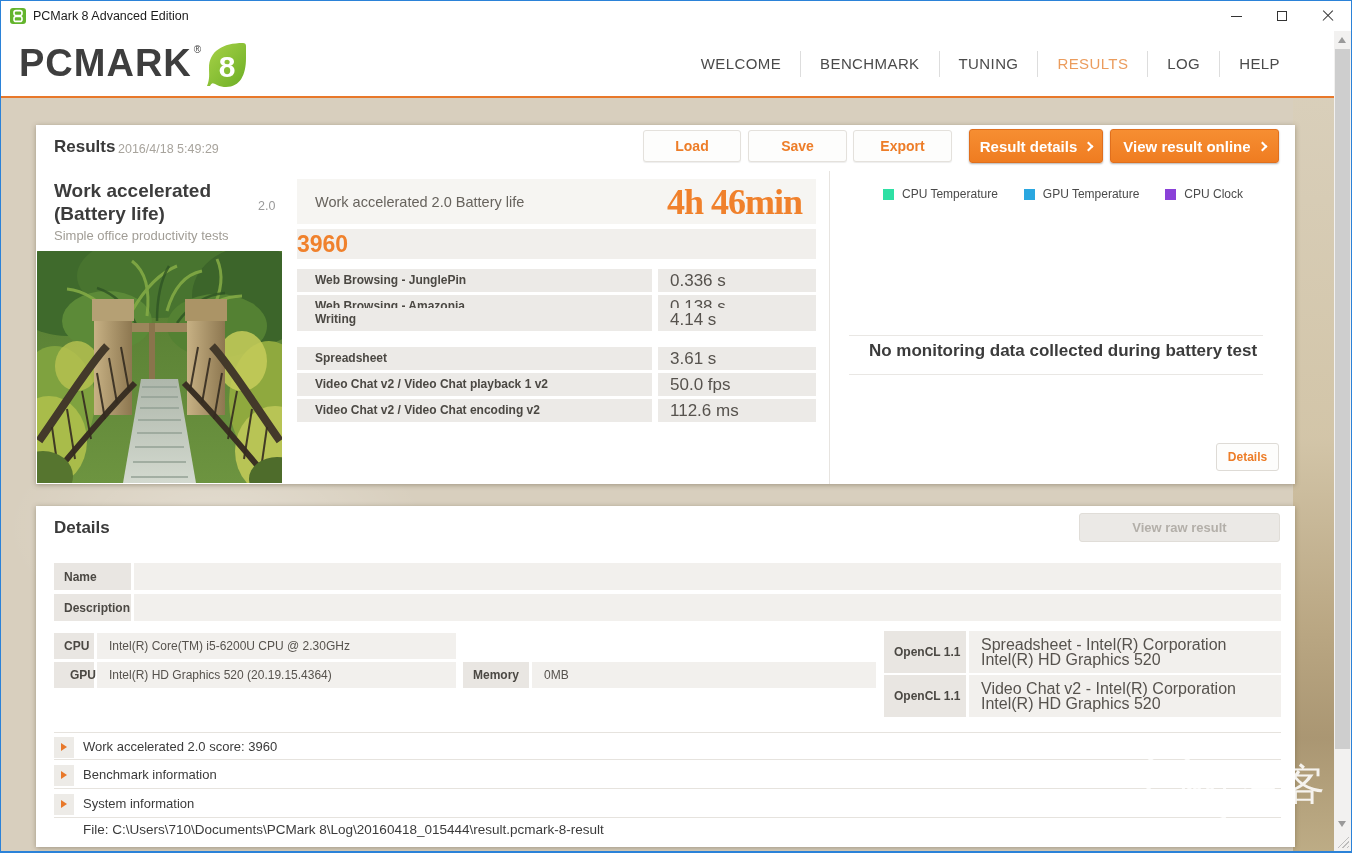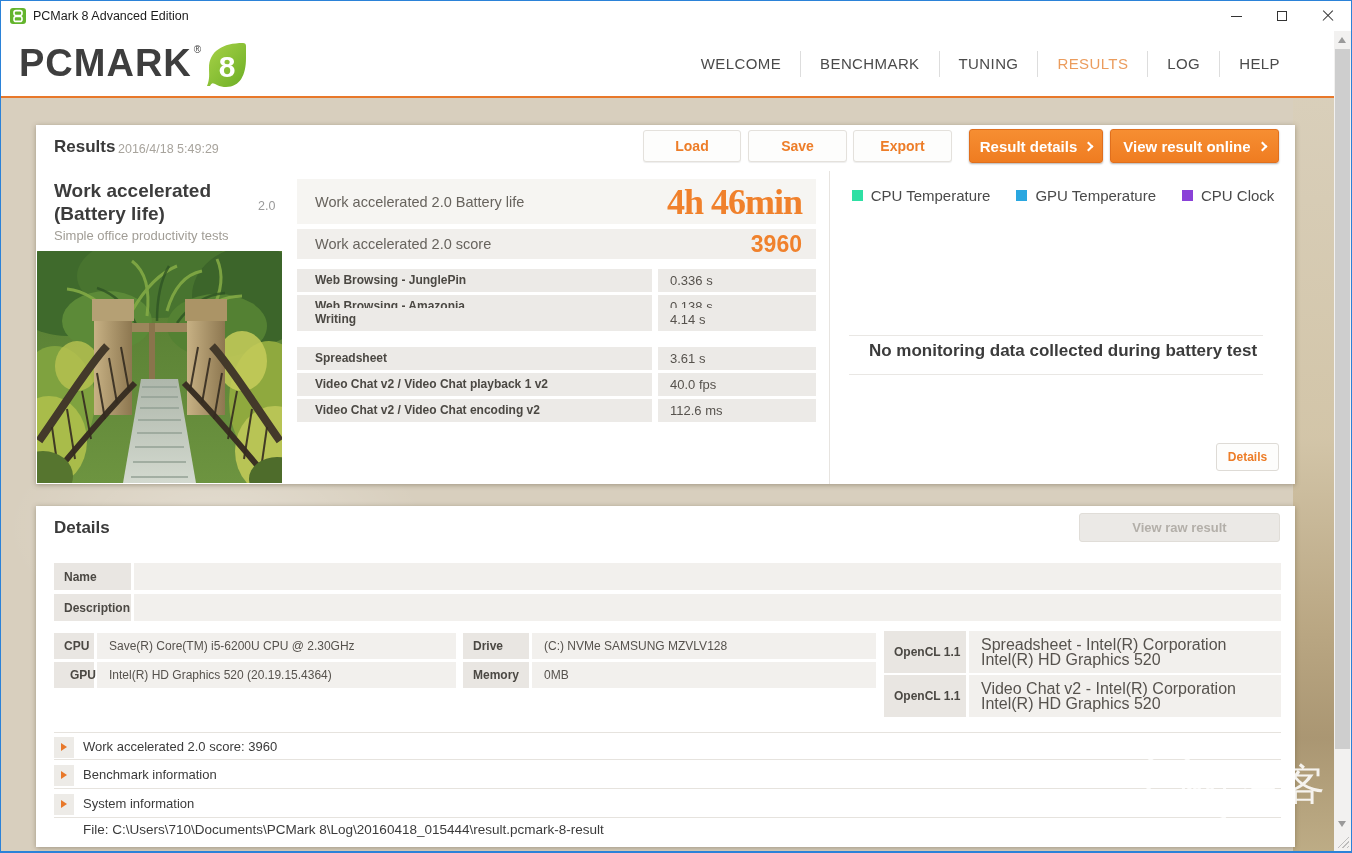--- a/index.html
+++ b/index.html
@@ -62,26 +62,26 @@
   .test-sub { position:absolute; left:18px; top:103px; font-size:13px; color:#a19d96; }
   .bridge { position:absolute; left:1px; top:126px; width:245px; height:232px; }
   
   .col-mid { position:absolute; left:261px; top:0; width:519px; height:100%; }
   .score-row { position:absolute; left:0; width:519px; display:flex; align-items:center; }
   .score-row .lbl { flex:1; padding-left:18px; font-size:14.5px; color:#67635d; }
   .score-big { padding-right:14px; font-size:36px; font-weight:bold; color:#f0812c; letter-spacing:-1px;font-family:Liberation Serif, serif; }
   .score-mid { padding-right:14px; font-size:23px; font-weight:bold; color:#f0812c; }
   .m-row { position:absolute; left:0; width:519px; height:23px; }
   .m-label { position:absolute; left:0; top:0; width:355px; height:23px; background:#eceae7; padding-left:18px; font-size:12px; font-weight:bold; color:#4b4843; line-height:23px; }
-  .m-value { position:absolute; left:361px; top:0; width:158px; height:23px; background:#eceae7; padding-left:12px; font-size:13px; color:#56524d; line-height:23px; }
+  .m-value { position:absolute; left:361px; top:0; width:158px; height:23px; background:#eceae7; padding-left:12px; font-size:17px; color:#56524d; line-height:23px; }
   .v-divider { position:absolute; left:793px; top:46px; bottom:0; width:1px; background:#e7e4e0; }
   
   .col-right { position:absolute; left:810px; top:0; width:434px; height:100%; }
   .legend { position:absolute; left:0; right:0; top:62px; display:flex; justify-content:center; gap:26px; }
-  .legend-item { display:flex; align-items:center; gap:8px; font-size:15px; color:#4a4a4a; }
+  .legend-item { display:flex; align-items:center; gap:8px; font-size:12px; color:#4a4a4a; }
   .legend-swatch { width:11px; height:11px; }
   .gridline { position:absolute; left:3px; width:414px; height:1px; background:#e9e7e4; }
   .mon-msg { position:absolute; left:0; width:434px; top:216px; text-align:center; font-size:17px; font-weight:bold; color:#3b3b3b; }
   .details-btn { position:absolute; right:1px; bottom:13px; width:63px; height:28px; background:#fdfdfc; border:1px solid #dedbd6; border-radius:3px;
     color:#ed7d28; font-weight:bold; font-size:12px; text-align:center; line-height:26px; cursor:pointer; }
   
   .btn-raw { position:absolute; right:15px; top:7px; width:201px; height:29px; background:#ebe9e6; border:1px solid #e0ddd8; border-radius:3px;
     color:#b3afa9; font-weight:bold; font-size:13px; text-align:center; line-height:27px; cursor:pointer; }
   .kv-row { position:absolute; height:27px; }
   .kv-label { position:absolute; left:0; top:0; height:100%; background:#e9e6e2; font-size:12px; font-weight:bold; color:#4b4843; padding-left:10px; display:flex; align-items:center; }
@@ -251,42 +251,41 @@
       <ellipse cx="6" cy="225" rx="30" ry="25" fill="#56752f"></ellipse>
       <ellipse cx="240" cy="228" rx="28" ry="22" fill="#4e6c2b"></ellipse>
     </svg>
 
     <div class="col-mid">
       <div class="score-row" style="top:54px;height:45px;background:#f6f5f2;">
         <span class="lbl">Work accelerated 2.0 Battery life</span>
         <span class="score-big">4h 46min</span>
       </div>
       <div class="score-row" style="top:104px;height:30px;background:#f1efec;">
-        <span class="lbl">Work accelerated 2.0 score</span>
         <span class="score-mid">3960</span>
       </div>
       <div class="m-row" style="top:144px;">
         <div class="m-label">Web Browsing - JunglePin</div>
         <div class="m-value">0.336 s</div>
       </div>
       <div class="m-row" style="top:170px;">
         <div class="m-label">Web Browsing - Amazonia</div>
         <div class="m-value">0.138 s</div>
       </div>
       <div class="m-row" style="top:183px;padding-left:20px;">
         <div class="m-label">Writing</div>
         <div class="m-value">4.14 s</div>
       </div>
       <div class="m-row" style="top:222px;">
         <div class="m-label">Spreadsheet</div>
         <div class="m-value">3.61 s</div>
       </div>
       <div class="m-row" style="top:248px;">
         <div class="m-label">Video Chat v2 / Video Chat playback 1 v2</div>
-        <div class="m-value">40.0 fps</div>
+        <div class="m-value">50.0 fps</div>
       </div>
       <div class="m-row" style="top:274px;">
         <div class="m-label">Video Chat v2 / Video Chat encoding v2</div>
         <div class="m-value">112.6 ms</div>
       </div>
     </div>
 
     <div class="v-divider"></div>
 
     <div class="col-right">
@@ -319,31 +318,27 @@
       <div class="kv-label" style="width:77px;">Name</div>
       <div class="kv-value" style="left:80px;width:1147px;"></div>
     </div>
     <div class="kv-row" style="left:18px;top:88px;width:1227px;">
       <div class="kv-label" style="width:77px;">Description</div>
       <div class="kv-value" style="left:80px;width:1147px;"></div>
     </div>
 
     <div class="kv-row sys-row" style="left:18px;top:127px;width:402px;">
       <div class="kv-label" style="width:40px;">CPU</div>
-      <div class="kv-value" style="left:43px;width:359px;">Save(R) Core(TM) i5-6200U CPU @ 2.30GHz</div>
+      <div class="kv-value" style="left:43px;width:359px;">Intel(R) Core(TM) i5-6200U CPU @ 2.30GHz</div>
     </div>
     <div class="kv-row sys-row" style="left:18px;top:156px;width:402px;">
       <div class="kv-label" style="width:40px;padding-left:16px;">GPU</div>
       <div class="kv-value" style="left:43px;width:359px;">Intel(R) HD Graphics 520 (20.19.15.4364)</div>
     </div>
 
-    <div class="kv-row sys-row" style="left:427px;top:127px;width:413px;">
-      <div class="kv-label" style="width:66px;">Drive</div>
-      <div class="kv-value" style="left:69px;width:344px;">(C:) NVMe SAMSUNG MZVLV128</div>
-    </div>
     <div class="kv-row sys-row" style="left:427px;top:156px;width:413px;">
       <div class="kv-label" style="width:66px;">Memory</div>
       <div class="kv-value" style="left:69px;width:344px;">0MB</div>
     </div>
 
     <div class="kv-row ocl-row" style="left:848px;top:125px;width:397px;">
       <div class="kv-label" style="width:82px;">OpenCL 1.1</div>
       <div class="kv-value" style="left:85px;width:312px;">Spreadsheet - Intel(R) Corporation Intel(R) HD Graphics 520</div>
     </div>
     <div class="kv-row ocl-row" style="left:848px;top:169px;width:397px;">

